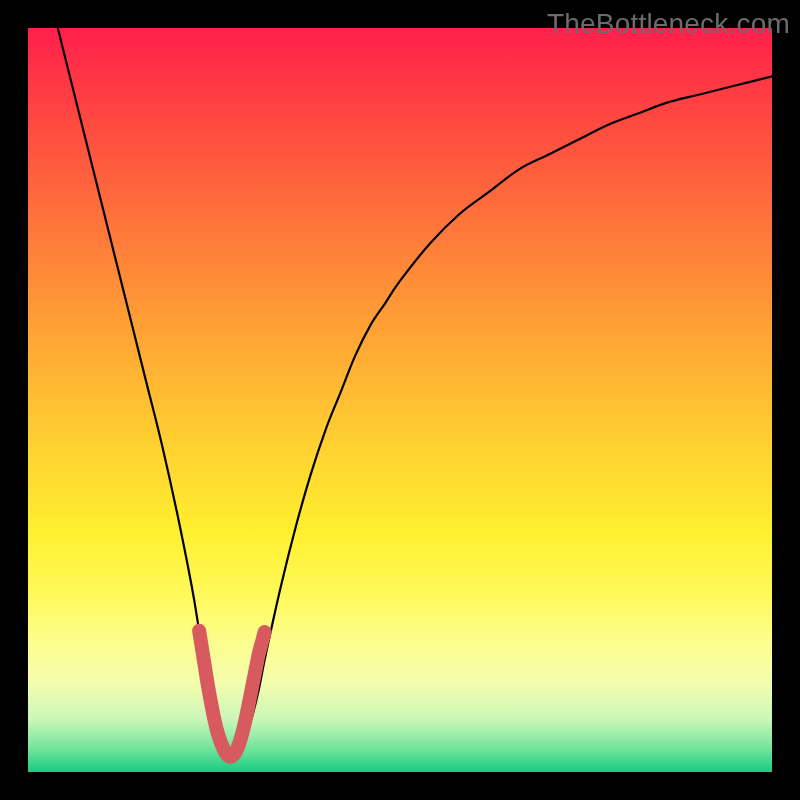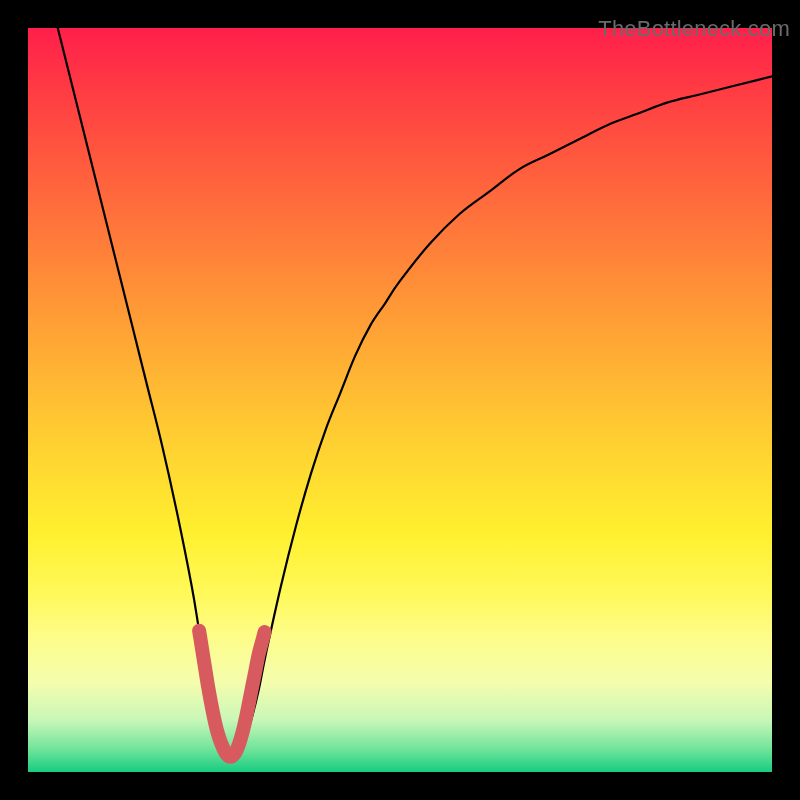--- a/index.html
+++ b/index.html
@@ -29,24 +29,24 @@
       #fff95a 76%,
       #fdfd8a 82%,
       #f4fdad 88%,
       #c9f7b8 93%,
       #6fe39a 97%,
       #17cc82 100%
     );
   }
   .watermark {
     position: absolute;
-    top: 16px;
+    top: 8px;
     right: 10px;
     color: #6b6b6b;
-    font-size: 22px;
+    font-size: 28px;
     letter-spacing: 0.2px;
     font-weight: 500;
   }
   svg {
     position: absolute;
     left: 0;
     top: 0;
   }
 </style>
 </head>

